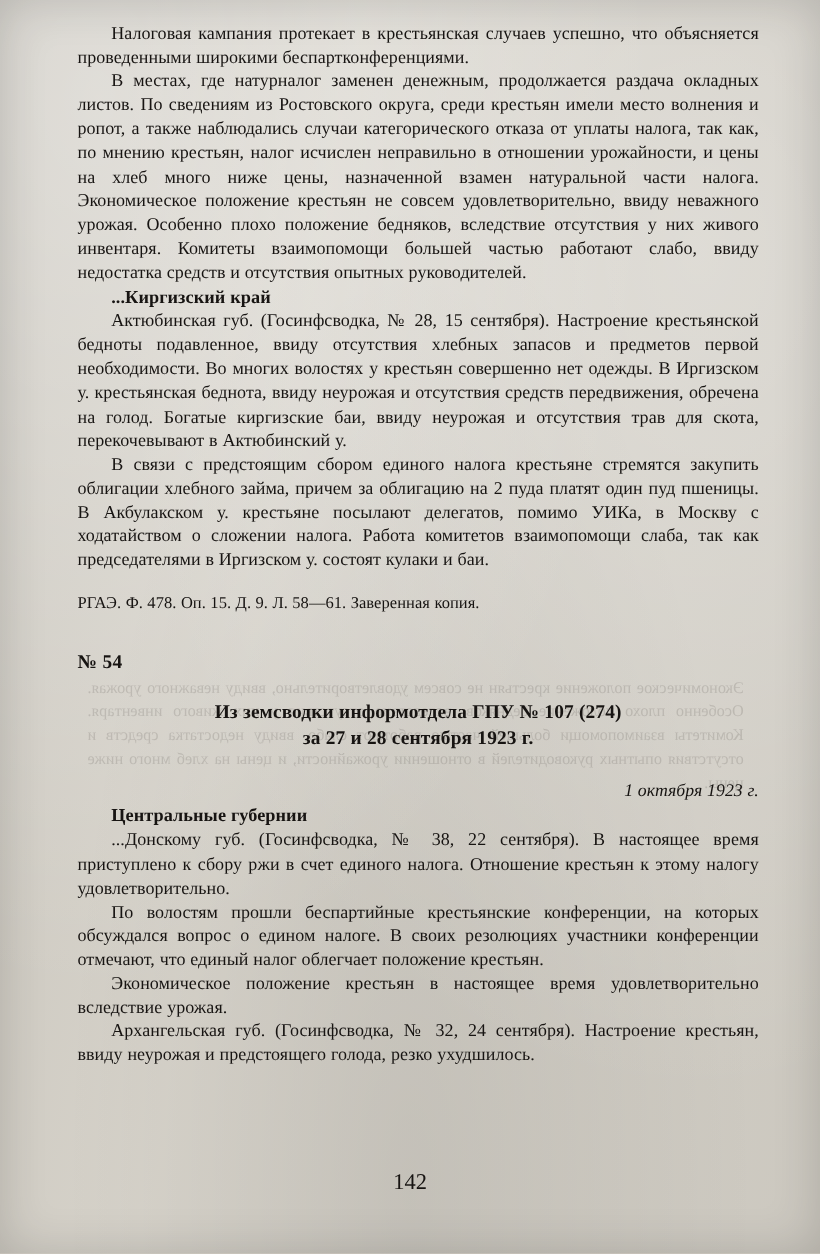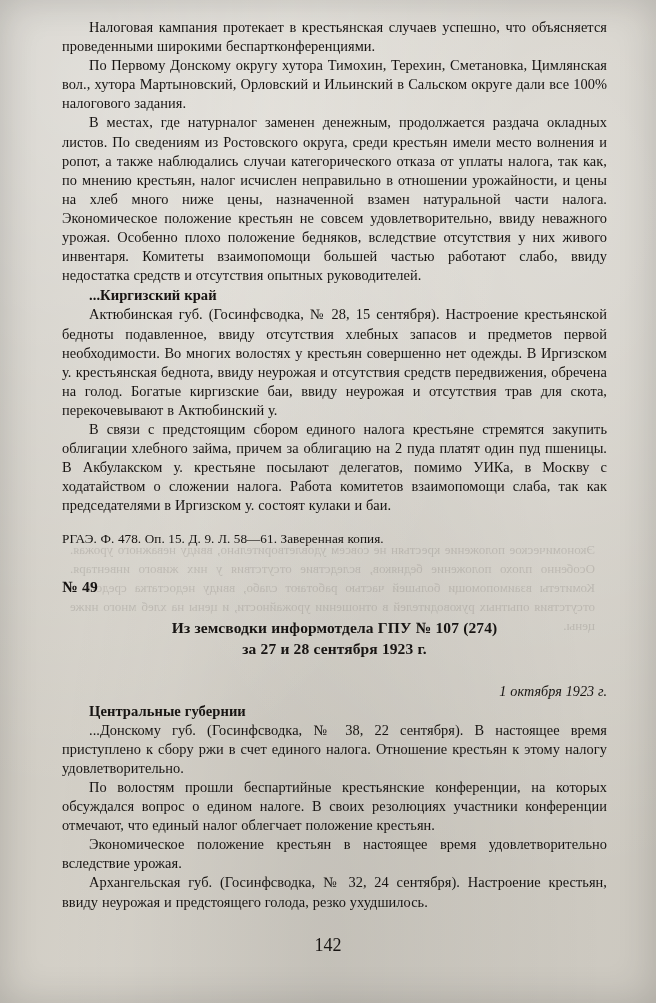--- a/index.html
+++ b/index.html
@@ -123,34 +123,33 @@
   <div class="ghost">
     Экономическое положение крестьян не совсем удовлетворительно, ввиду неважного урожая.
     Особенно плохо положение бедняков, вследствие отсутствия у них живого инвентаря.
     Комитеты взаимопомощи большей частью работают слабо, ввиду недостатка средств и
     отсутствия опытных руководителей в отношении урожайности, и цены на хлеб много ниже цены.
   </div>
 
   <div class="content">
 
     <p>Налоговая кампания протекает в крестьянская случаев успешно, что объясняется проведенными широкими беспартконференциями.</p>
-    <p>По Первому Донскому округу хутора Тимохин, Терехин, Сметановка, Цимлянская вол., хутора Мартыновский, Орловский и Ильинский в Сальском округе дали все 100% налогового задания.</p>
     <p>В местах, где натурналог заменен денежным, продолжается раздача окладных листов. По сведениям из Ростовского округа, среди крестьян имели место волнения и ропот, а также наблюдались случаи категорического отказа от уплаты налога, так как, по мнению крестьян, налог исчислен неправильно в отношении урожайности, и цены на хлеб много ниже цены, назначенной взамен натуральной части налога. Экономическое положение крестьян не совсем удовлетворительно, ввиду неважного урожая. Особенно плохо положение бедняков, вследствие отсутствия у них живого инвентаря. Комитеты взаимопомощи большей частью работают слабо, ввиду недостатка средств и отсутствия опытных руководителей.</p>
 
     <p class="section-head">...Киргизский край</p>
 
     <p>
       <span class="ital">Актюбинская губ.</span><span> (Госинфсводка, № 28, 15 сентября). Настроение крестьянской бедноты подавленное, ввиду отсутствия хлебных запасов и предметов первой необходимости. Во многих волостях у крестьян совершенно нет одежды. В Иргизском у. крестьянская беднота, ввиду неурожая и отсутствия средств передвижения, обречена на голод. Богатые киргизские баи, ввиду неурожая и отсутствия трав для скота, перекочевывают в Актюбинский у.</span>
     </p>
 
     <p>В связи с предстоящим сбором единого налога крестьяне стремятся закупить облигации хлебного займа, причем за облигацию на 2 пуда платят один пуд пшеницы. В Акбулакском у. крестьяне посылают делегатов, помимо УИКа, в Москву с ходатайством о сложении налога. Работа комитетов взаимопомощи слаба, так как председателями в Иргизском у. состоят кулаки и баи.</p>
 
     <p class="src">РГАЭ. Ф. 478. Оп. 15. Д. 9. Л. 58—61. Заверенная копия.</p>
 
-    <p class="doc-num">№ 49</p>
+    <p class="doc-num">№ 54</p>
     <p class="doc-title">
       <span>Из земсводки информотдела ГПУ № 107 (274)</span><br>
       <span>за 27 и 28 сентября 1923 г.</span>
     </p>
 
     <p class="date-line">1 октября 1923 г.</p>
 
     <p class="section-head">Центральные губернии</p>
 
     <p>

